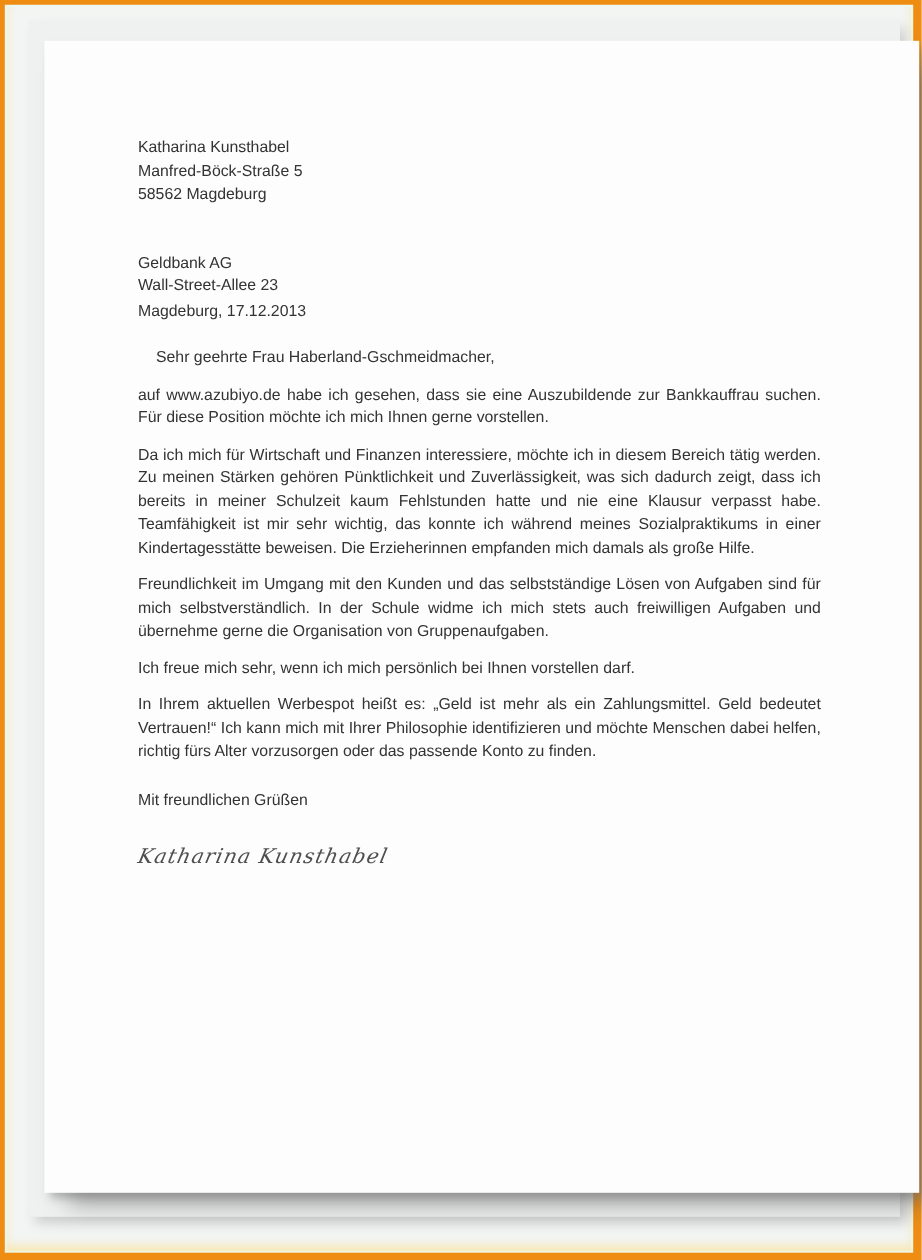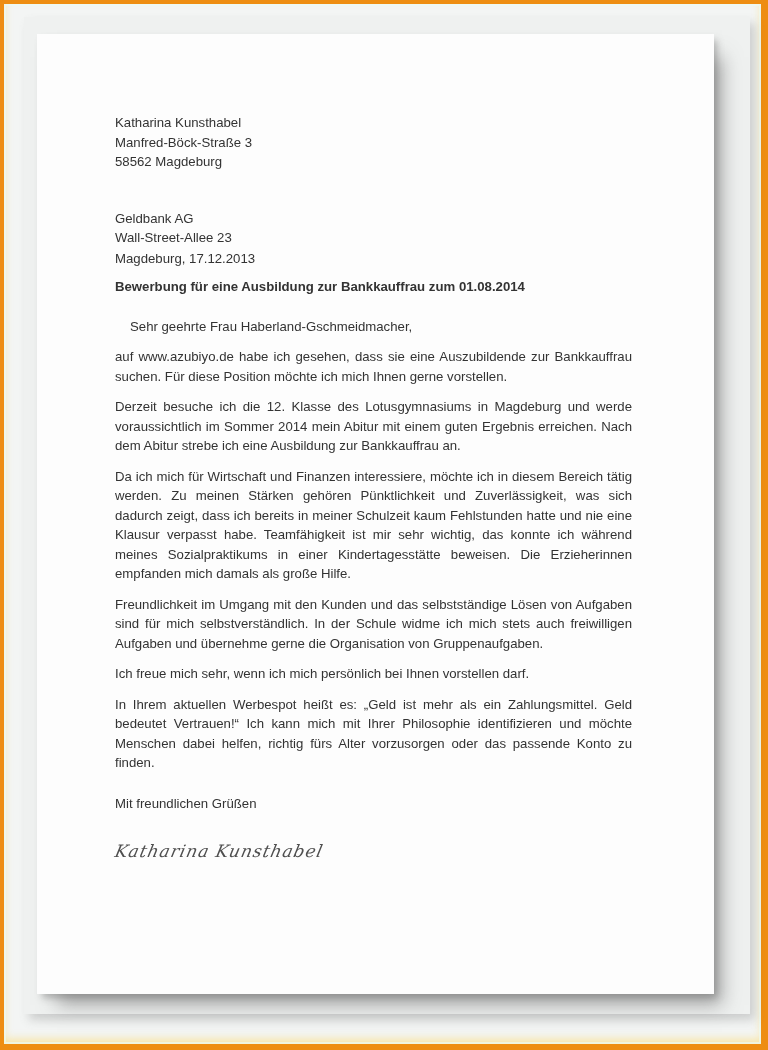--- a/index.html
+++ b/index.html
@@ -25,21 +25,21 @@
     box-shadow:
       inset 0 0 0 2px rgba(235,250,246,.65),
       inset 0 -5px 9px rgba(250,224,140,.75);
   }
   .back-sheet{
     position:absolute;left:20px;top:13px;width:726px;height:997px;
     background:#eff1f0;
     box-shadow:5px 6px 9px rgba(120,120,120,.30);
   }
   .paper{
-    position:absolute;left:33px;top:30px;width:677px;height:960px;
+    position:absolute;left:33px;top:30px;width:729px;height:960px;
     background:var(--paper);
     box-shadow:
       4px 5px 7px -1px rgba(110,110,110,.45),
       14px 17px 18px -6px rgba(95,95,95,.50);
   }
   .content{
     position:absolute;left:0;top:0;right:0;
     padding:79px 82px 0 78px;
     color:var(--text);
     font-size:13.2px;
@@ -66,37 +66,35 @@
 <body>
 
 <div class="frame">
   <div class="back-sheet"></div>
 
   <div class="paper">
     <div class="content">
 
       <div class="addr sender">
         <div>Katharina Kunsthabel</div>
-        <div>Manfred-Böck-Straße 3</div>
+        <div>Manfred-Böck-Straße 5</div>
         <div>58562 Magdeburg</div>
       </div>
 
       <div class="addr recipient">
         <div>Geldbank AG</div>
         <div>Wall-Street-Allee 23</div>
       </div>
 
       <div class="date-line">Magdeburg, 17.12.2013</div>
 
-      <div class="subject">Bewerbung für eine Ausbildung zur Bankkauffrau zum 01.08.2014</div>
 
       <div class="salutation">Sehr geehrte Frau Haberland-Gschmeidmacher,</div>
 
       <p class="body-par">auf www.azubiyo.de habe ich gesehen, dass sie eine Auszubildende zur Bankkauffrau suchen. Für diese Position möchte ich mich Ihnen gerne vorstellen.</p>
-      <p class="body-par">Derzeit besuche ich die 12. Klasse des Lotusgymnasiums in Magdeburg und werde voraussichtlich im Sommer 2014 mein Abitur mit einem guten Ergebnis erreichen. Nach dem Abitur strebe ich eine Ausbildung zur Bankkauffrau an.</p>
       <p class="body-par">Da ich mich für Wirtschaft und Finanzen interessiere, möchte ich in diesem Bereich tätig werden. Zu meinen Stärken gehören Pünktlichkeit und Zuverlässigkeit, was sich dadurch zeigt, dass ich bereits in meiner Schulzeit kaum Fehlstunden hatte und nie eine Klausur verpasst habe. Teamfähigkeit ist mir sehr wichtig, das konnte ich während meines Sozialpraktikums in einer Kindertagesstätte beweisen. Die Erzieherinnen empfanden mich damals als große Hilfe.</p>
       <p class="body-par">Freundlichkeit im Umgang mit den Kunden und das selbstständige Lösen von Aufgaben sind für mich selbstverständlich. In der Schule widme ich mich stets auch freiwilligen Aufgaben und übernehme gerne die Organisation von Gruppenaufgaben.</p>
       <p class="body-par">Ich freue mich sehr, wenn ich mich persönlich bei Ihnen vorstellen darf.</p>
       <p class="body-par">In Ihrem aktuellen Werbespot heißt es: „Geld ist mehr als ein Zahlungsmittel. Geld bedeutet Vertrauen!“ Ich kann mich mit Ihrer Philosophie identifizieren und möchte Menschen dabei helfen, richtig fürs Alter vorzusorgen oder das passende Konto zu finden.</p>
 
       <div class="closing">Mit freundlichen Grüßen</div>
 
       <div class="signature">
         <span>Katharina Kunsthabel</span>
       </div>

